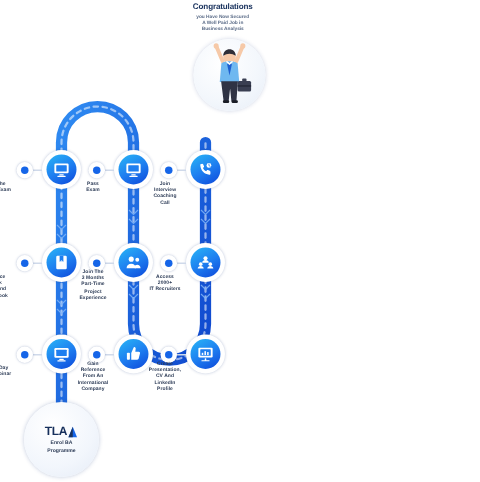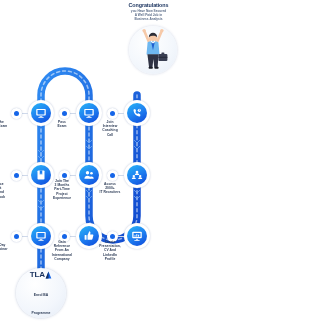--- a/index.html
+++ b/index.html
@@ -54,21 +54,21 @@
     width:34px;
   }
 
   
   #tla{
     position:absolute;
     left:16px;top:268px;
     width:50px;height:50px;border-radius:50%;
     background:radial-gradient(circle at 38% 32%,#ffffff 0%,#f2f6fc 60%,#e4ebf6 100%);
     box-shadow:0 0 3px rgba(30,60,130,.28);
-    display:flex;flex-direction:column;align-items:center;justify-content:center;gap:13px;
+    display:flex;flex-direction:column;align-items:center;justify-content:center;
   }
   #tla .mark{display:flex;align-items:flex-end;gap:.5px;margin-bottom:1.5px;}
   #tla .mark span{font-size:8px;font-weight:700;color:#17305c;line-height:8px;letter-spacing:-.2px;}
   #tla .mark svg{width:7px;height:8px;display:block;}
   #tla .t1{font-size:3.4px;font-weight:700;color:#2b3a55;line-height:4.3px;text-align:center;}
   #tla .t2{font-size:3.4px;font-weight:700;color:#2b3a55;line-height:4.3px;text-align:center;}
 
   
   #congrats{position:absolute;left:112px;top:2px;width:73px;}
   #congrats .ctitle{

